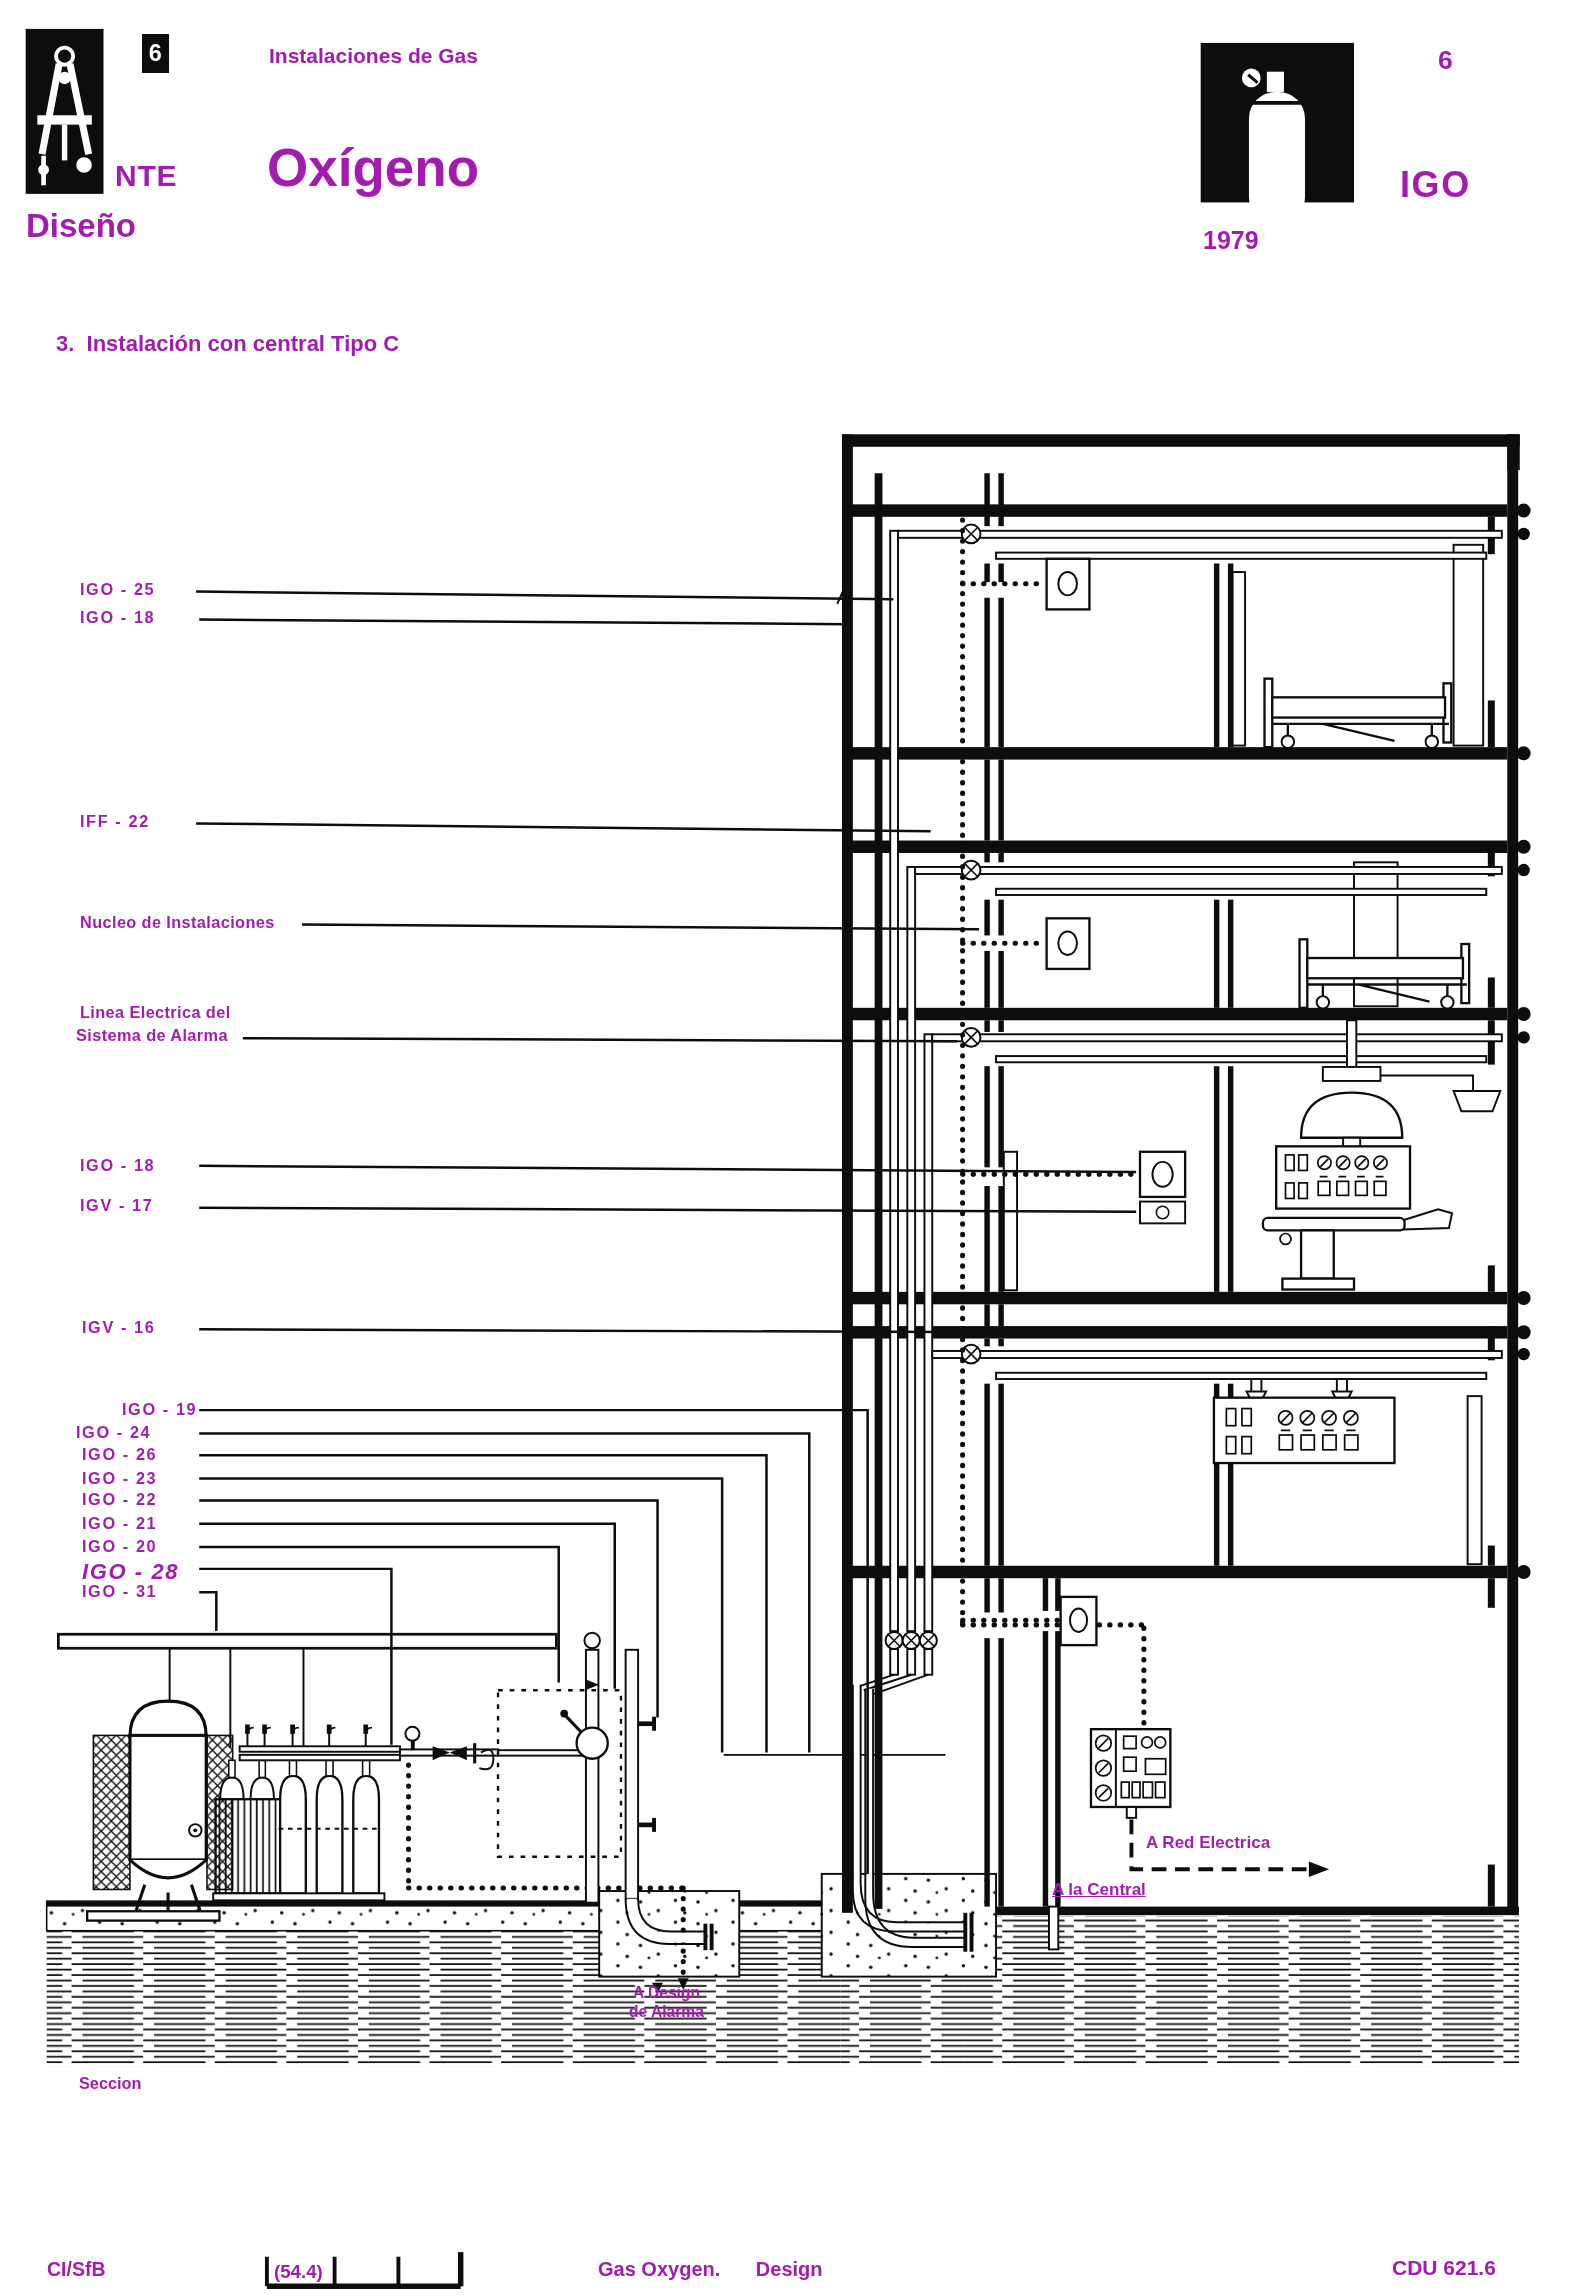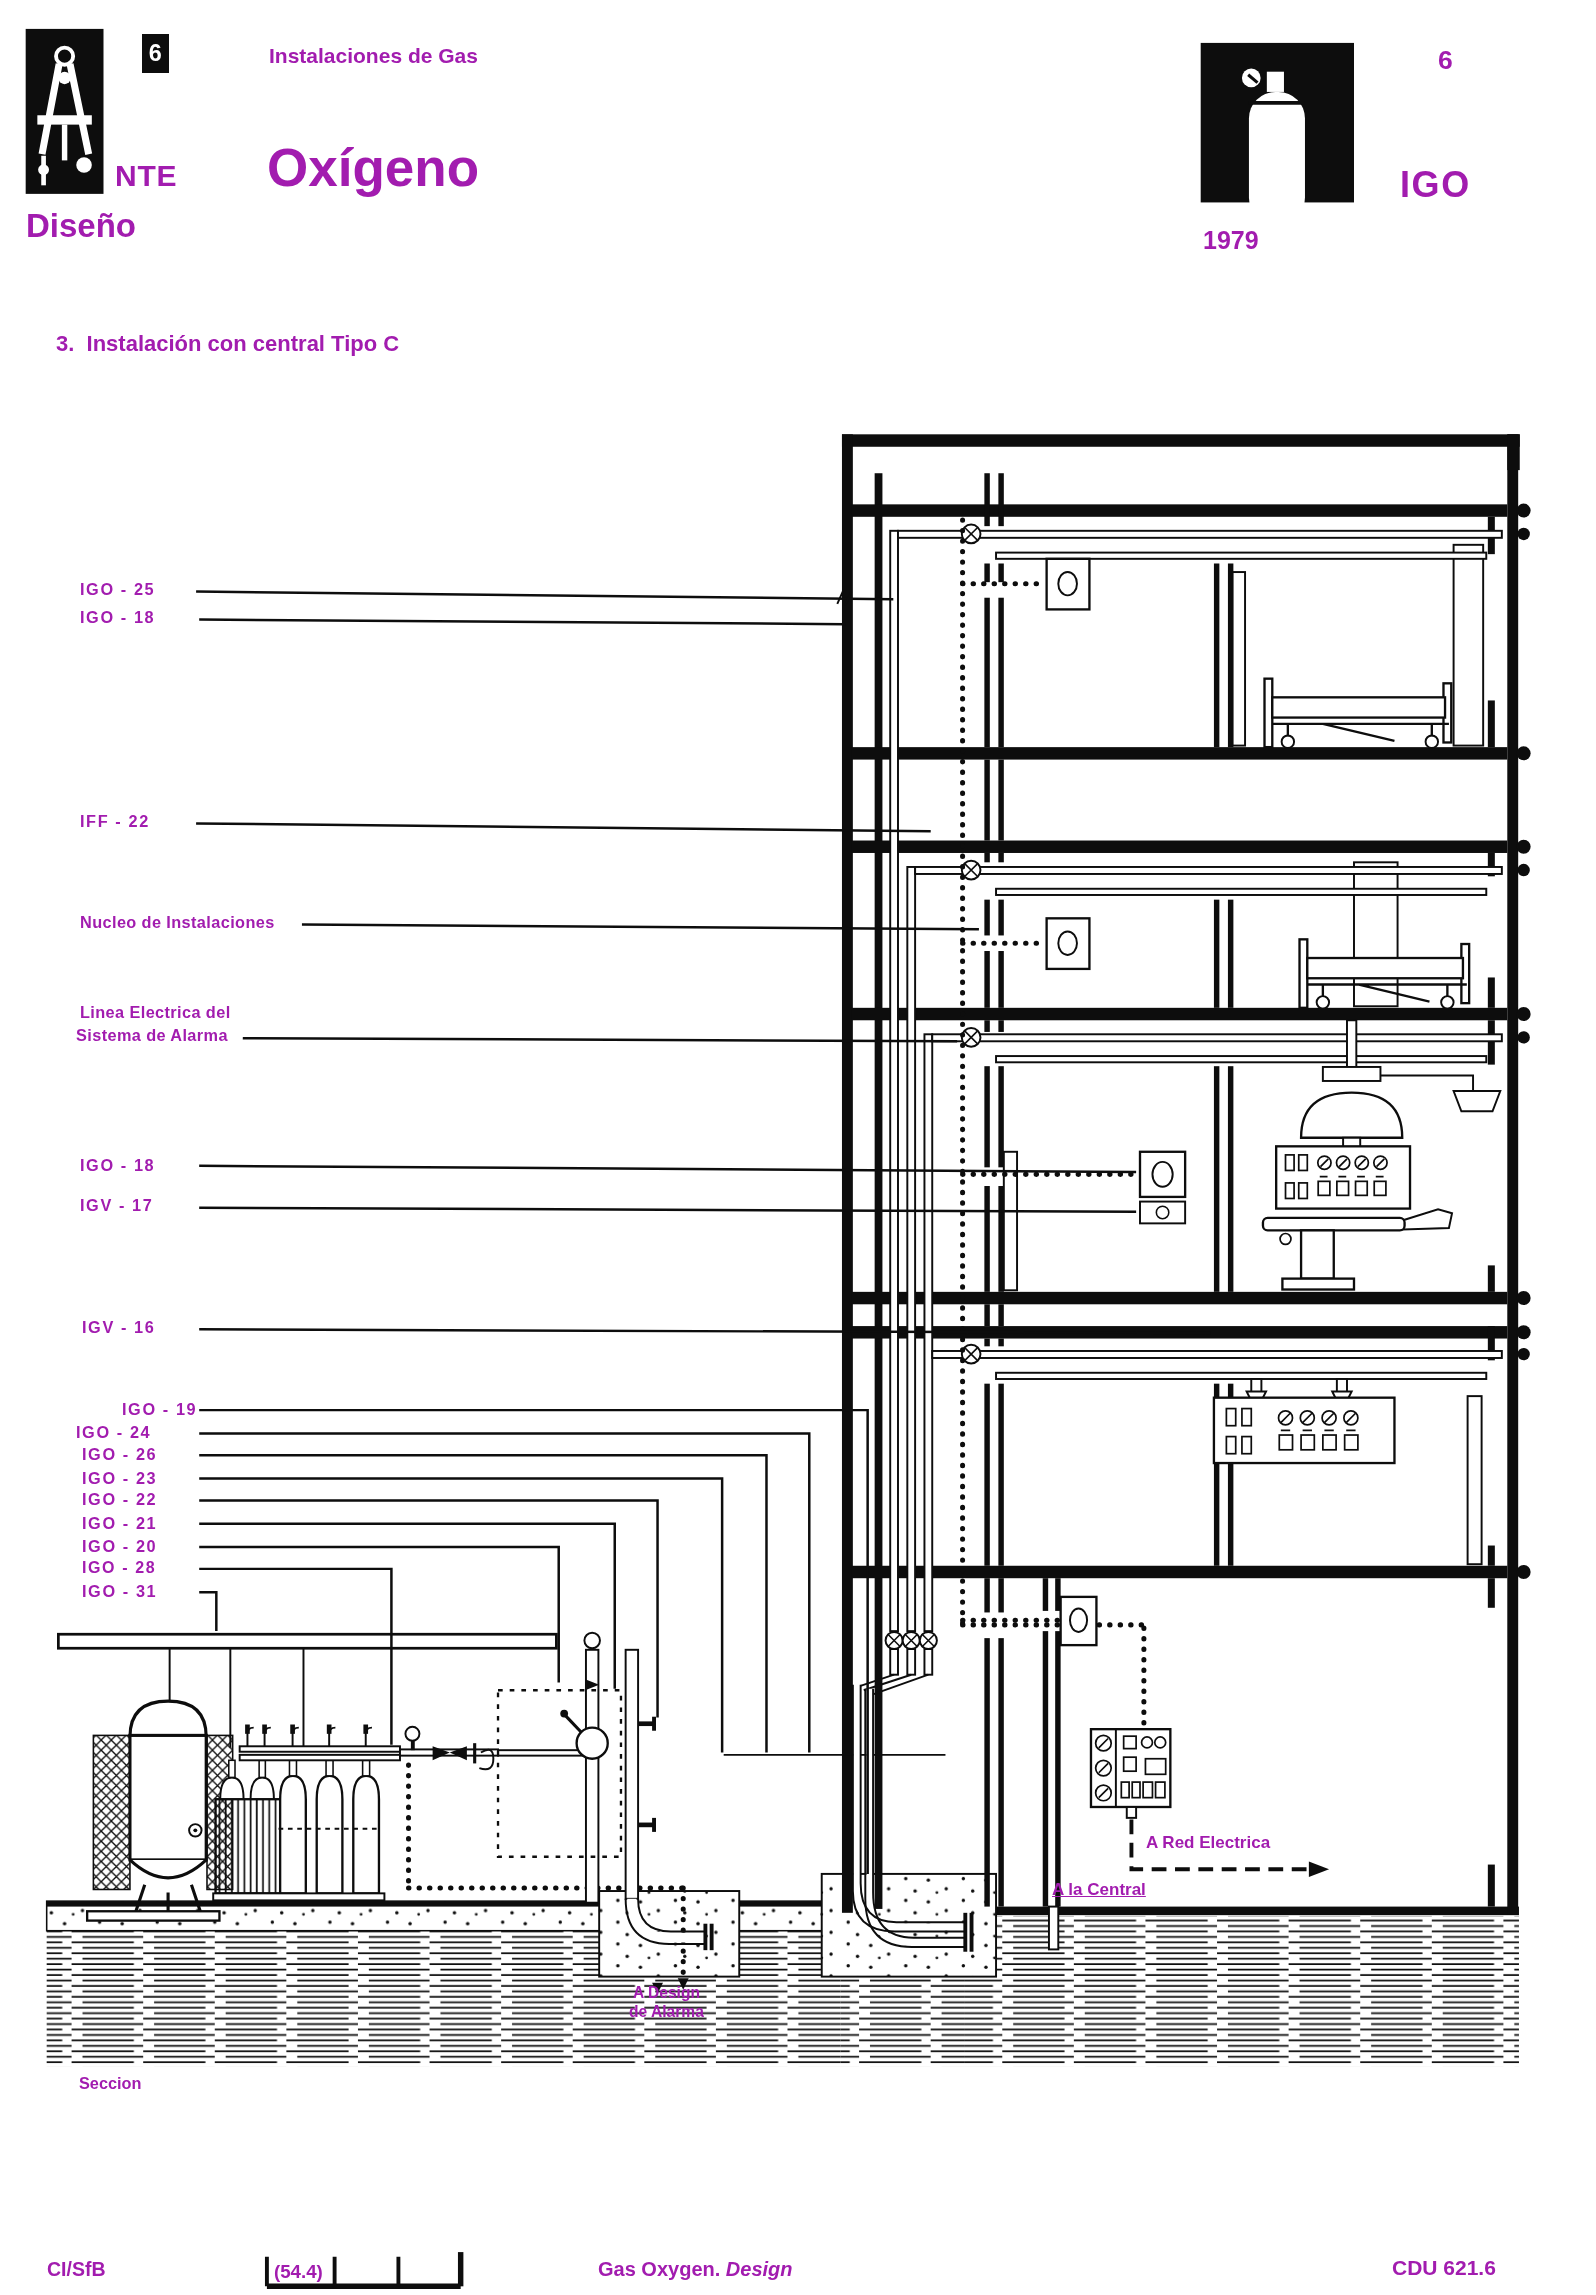--- a/index.html
+++ b/index.html
@@ -1,20 +1,20 @@
 <!DOCTYPE html>
 <html style="font-size:12.5px"><head>
 <meta charset="utf-8">
 <style>
   html,body{margin:0;padding:0;background:#e8e8e8;}
   .page{position:relative;width:1596px;height:2295px;background:#fff;overflow:hidden;
         font-family:"Liberation Sans",sans-serif;color:#0d0d0d;}
   .t{position:absolute;white-space:pre;line-height:1.05;color:#a21caf;}
   .b{font-weight:bold;}
-  .it{font-style:italic;}
+  .it{margin-left:30px;}
   .ctr{text-align:center;}
   svg{position:absolute;left:0;top:0;}
   .badge{position:absolute;background:#0d0d0d;color:#fff;display:flex;
          align-items:center;justify-content:center;font-weight:bold;}
 </style>
 </head>
 <body>
 
 <div class="page">
 
@@ -509,21 +509,21 @@
 <div class="t b" style="left:80px;top:1157px;font-size:16.3px;letter-spacing:1.6px;">IGO - 18</div>
 <div class="t b" style="left:80px;top:1197px;font-size:16.3px;letter-spacing:1.6px;">IGV - 17</div>
 <div class="t b" style="left:82px;top:1319px;font-size:16.3px;letter-spacing:1.6px;">IGV - 16</div>
 <div class="t b" style="left:82px;top:1401px;font-size:16.3px;letter-spacing:1.6px;margin-left:40px;">IGO - 19</div>
 <div class="t b" style="left:76px;top:1424px;font-size:16.3px;letter-spacing:1.6px;">IGO - 24</div>
 <div class="t b" style="left:82px;top:1446px;font-size:16.3px;letter-spacing:1.6px;">IGO - 26</div>
 <div class="t b" style="left:82px;top:1470px;font-size:16.3px;letter-spacing:1.6px;">IGO - 23</div>
 <div class="t b" style="left:82px;top:1491px;font-size:16.3px;letter-spacing:1.6px;">IGO - 22</div>
 <div class="t b" style="left:82px;top:1515px;font-size:16.3px;letter-spacing:1.6px;">IGO - 21</div>
 <div class="t b" style="left:82px;top:1538px;font-size:16.3px;letter-spacing:1.6px;">IGO - 20</div>
-<div class="t b" style="left:82px;top:1560px;font-size:16px;letter-spacing:1.6px;">IGO - 28</div>
+<div class="t b" style="left:82px;top:1560px;font-size:22px;letter-spacing:1.6px;font-style:italic;">IGO - 28</div>
 <div class="t b" style="left:82px;top:1583px;font-size:16.3px;letter-spacing:1.6px;">IGO - 31</div>
 
 <div class="t b ctr" style="left:616px;top:1985px;width:101px;font-size:15.6px;">A Design</div>
 <div class="t b ctr" style="left:616px;top:2004px;width:101px;font-size:15.6px;">de Alarma</div>
 <div class="t b" style="left:1146px;top:1834px;font-size:17px;">A Red Electrica</div>
 <div class="t b" style="left:1052px;top:1881px;font-size:17px;text-decoration:underline;">A la Central</div>
 <div class="t b" style="left:79px;top:2075px;font-size:16.3px;">Seccion</div>
 
 <div class="t b" style="left:47px;top:2259px;font-size:19.5px;">CI/SfB</div>
 <div class="t b" style="left:274px;top:2262px;font-size:18.7px;">(54.4)</div>

